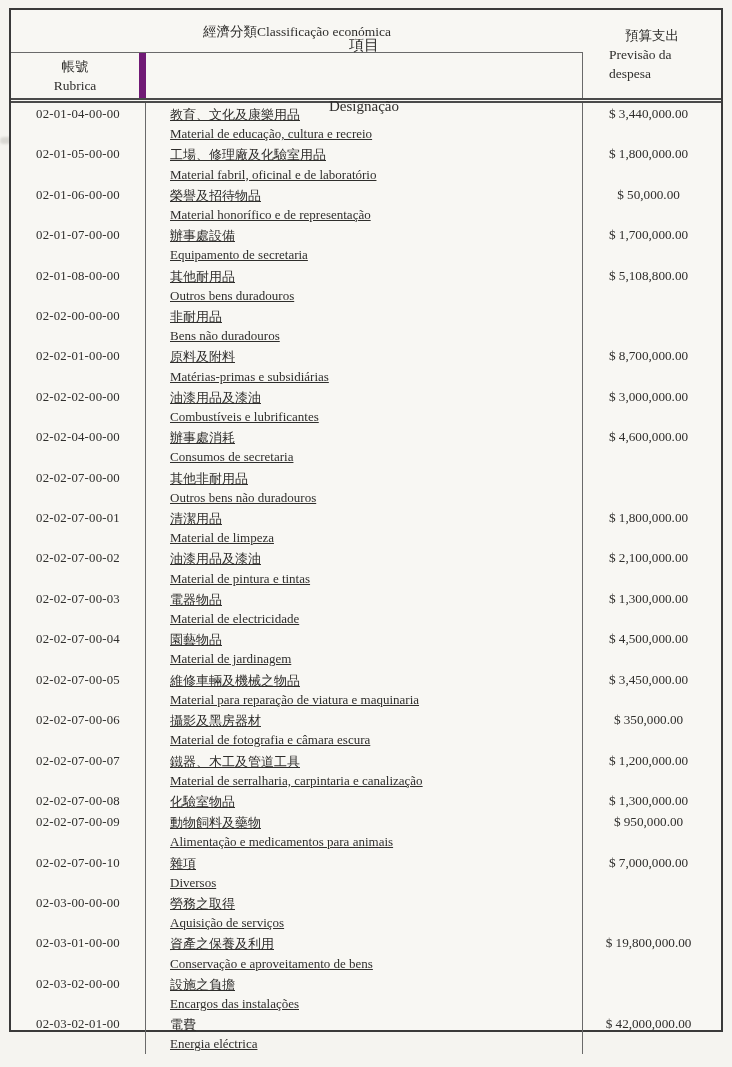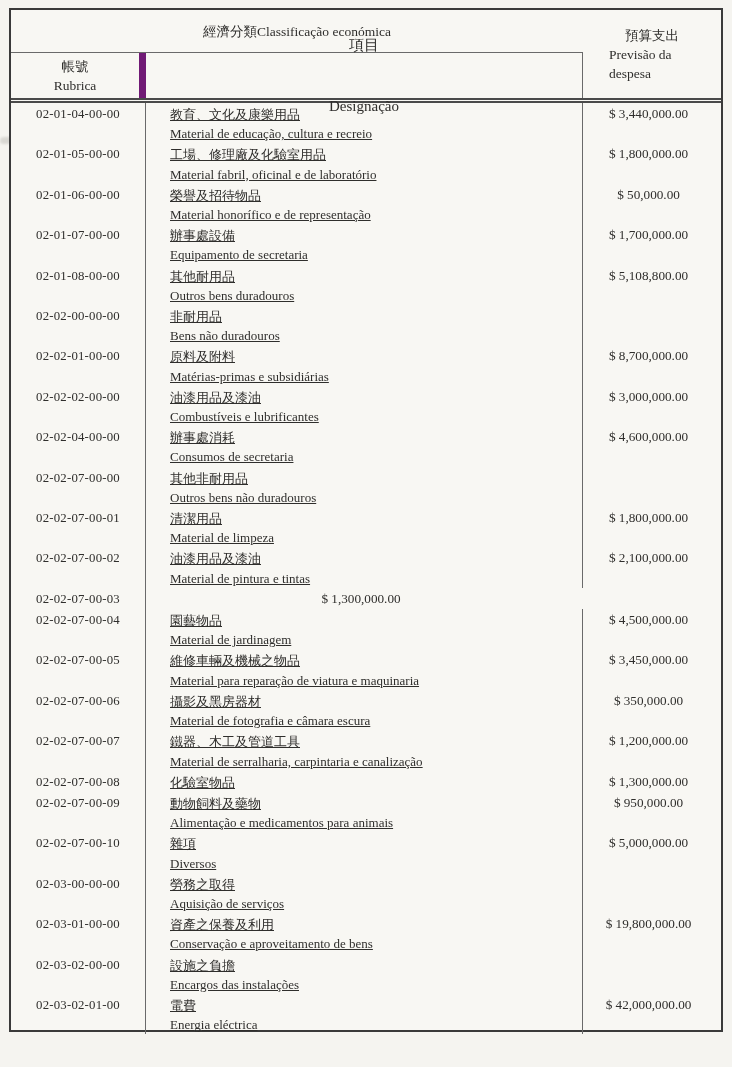--- a/index.html
+++ b/index.html
@@ -220,20 +220,24 @@
     <div class="c-code">02-02-07-00-02</div>
     <div class="c-item">
       <span class="zh">油漆用品及漆油</span>
       <span class="pt">Material de pintura e tintas</span>
     </div>
     <div class="c-amount">$ 2,100,000.00</div>
   </div>
 
   <div class="entry">
     <div class="c-code">02-02-07-00-03</div>
+    <div class="c-item">
+      <span class="zh">電器物品</span>
+      <span class="pt">Material de electricidade</span>
+    </div>
     <div class="c-amount">$ 1,300,000.00</div>
   </div>
 
   <div class="entry">
     <div class="c-code">02-02-07-00-04</div>
     <div class="c-item">
       <span class="zh">園藝物品</span>
       <span class="pt">Material de jardinagem</span>
     </div>
     <div class="c-amount">$ 4,500,000.00</div>
@@ -282,21 +286,21 @@
     </div>
     <div class="c-amount">$ 950,000.00</div>
   </div>
 
   <div class="entry">
     <div class="c-code">02-02-07-00-10</div>
     <div class="c-item">
       <span class="zh">雜項</span>
       <span class="pt">Diversos</span>
     </div>
-    <div class="c-amount">$ 5,000,000.00</div>
+    <div class="c-amount">$ 7,000,000.00</div>
   </div>
 
   <div class="entry">
     <div class="c-code">02-03-00-00-00</div>
     <div class="c-item">
       <span class="zh">勞務之取得</span>
       <span class="pt">Aquisição de serviços</span>
     </div>
     <div class="c-amount"></div>
   </div>

